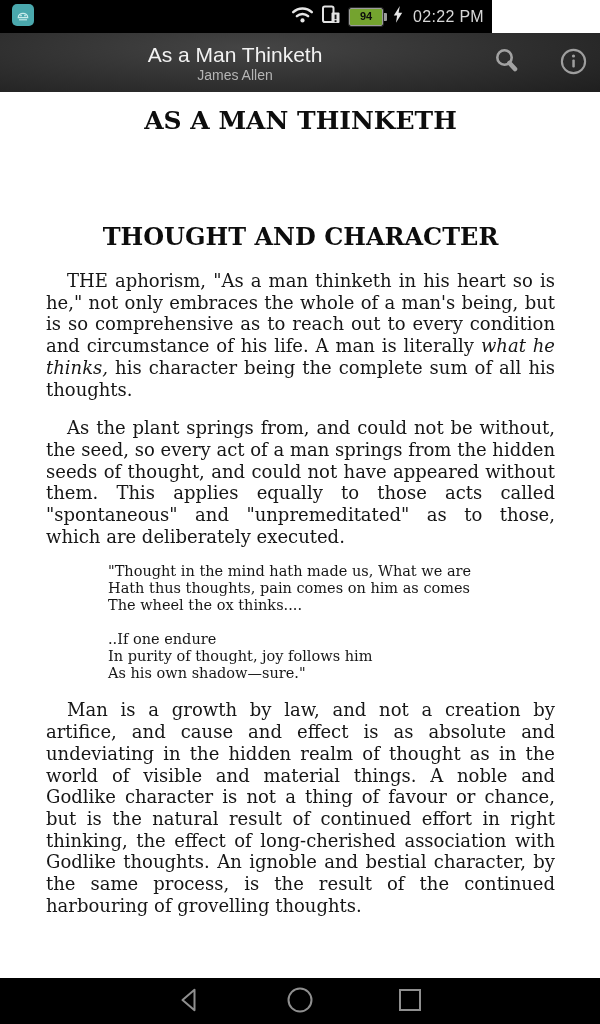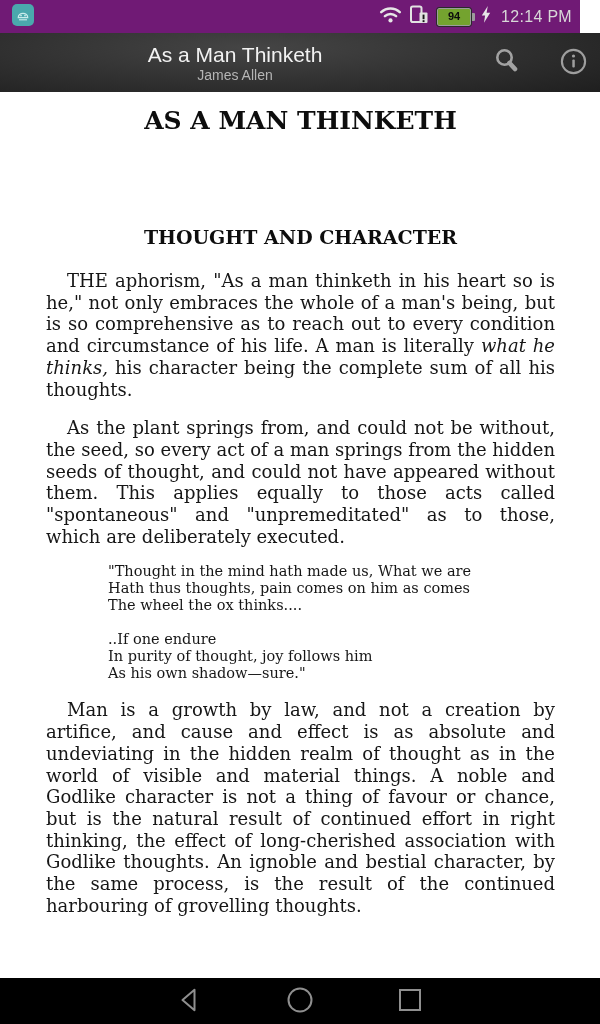--- a/index.html
+++ b/index.html
@@ -4,22 +4,22 @@
 <style>
   html,body { margin:0; padding:0; background:#555; }
   .screen {
     position:relative; width:600px; height:1024px; margin:0 auto;
     background:#ffffff; overflow:hidden;
     font-family:"Liberation Sans", sans-serif;
   }
 
   
   .status-bar {
-    position:absolute; top:0; left:0; width:580px; height:33px;
-    background:#701a75; display:flex; align-items:center;
+    position:absolute; top:0; left:0; width:492px; height:33px;
+    background:#000000; display:flex; align-items:center;
     justify-content:space-between; padding:0 6px; box-sizing:border-box;
   }
   .sb-left { display:flex; align-items:center; padding-left:6px; }
   .sb-right { display:flex; align-items:center; gap:7px; padding-right:2px; }
   .battery {
     position:relative; width:32px; height:16px; border:1px solid #9c9c9c;
     outline:1px solid #2a2a2a; border-radius:2px; background:#74a32f;
     display:flex; align-items:center; justify-content:center; margin-right:3px;
   }
   .battery::after {
@@ -52,21 +52,21 @@
     position:absolute; top:92px; left:0; width:600px; height:932px;
     overflow:hidden; background:#fff; box-sizing:border-box;
     padding:0 45px 0 46px;
     font-family:"DejaVu Serif", serif; color:#161616;
   }
   .book-title {
     margin:14px 0 0; font-size:25px; line-height:30px; font-weight:bold;
     text-align:center; color:#0d0d0d;
   }
   .chapter-title {
-    margin:88px 0 0; font-size:19px; line-height:26px; font-weight:bold;
+    margin:88px 0 0; font-size:24px; line-height:26px; font-weight:bold;
     text-align:center; color:#0d0d0d;
   }
   .para {
     margin:17px 0 0; font-size:18px; line-height:21.7px;
     text-align:justify; text-indent:21px;
   }
   .para.first { margin-top:20px; }
   .poem { margin:16px 0 0 62px; }
   .poem-line { font-size:14.5px; line-height:17px; }
   .stanza-gap { height:17px; }
@@ -116,21 +116,21 @@
         </svg>
       </span>
       <span class="battery">
         <span class="battery-text">94</span>
       </span>
       <span>
         <svg width="10" height="17" viewBox="0 0 10 17">
           <path d="M6.8 0 L0.8 9.4 H4.1 L3 16.8 L9.2 6.8 H5.6 Z" fill="#e6e6e6"></path>
         </svg>
       </span>
-      <span class="sb-time">12:14 PM</span>
+      <span class="sb-time">02:22 PM</span>
     </div>
   </div>
 
   <div class="app-bar">
     <div class="ab-titles">
       <div class="ab-title">As a Man Thinketh</div>
       <div class="ab-subtitle">James Allen</div>
     </div>
     <div class="ab-actions">
       <button class="icon-btn">

